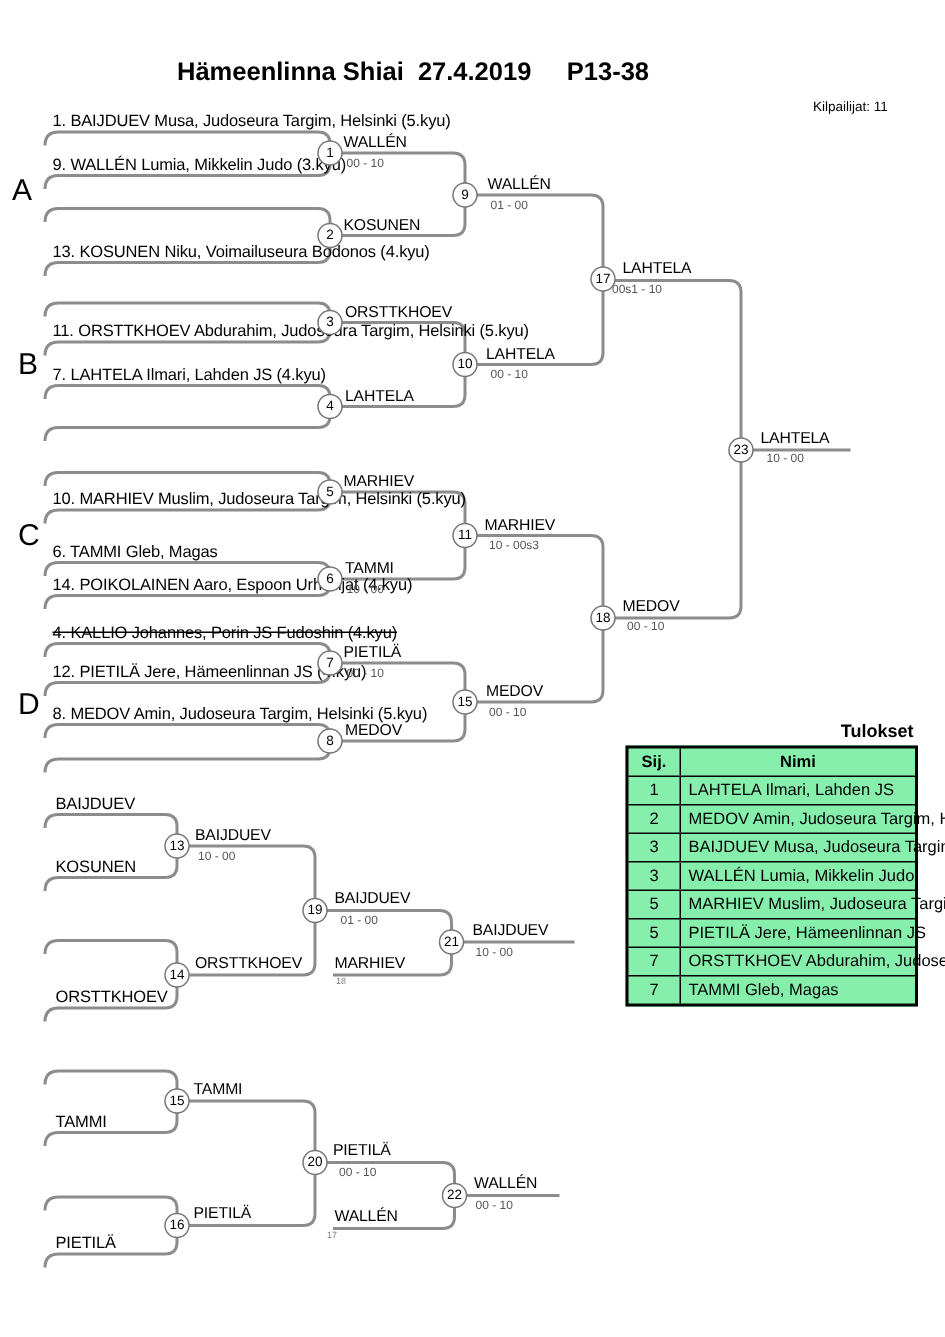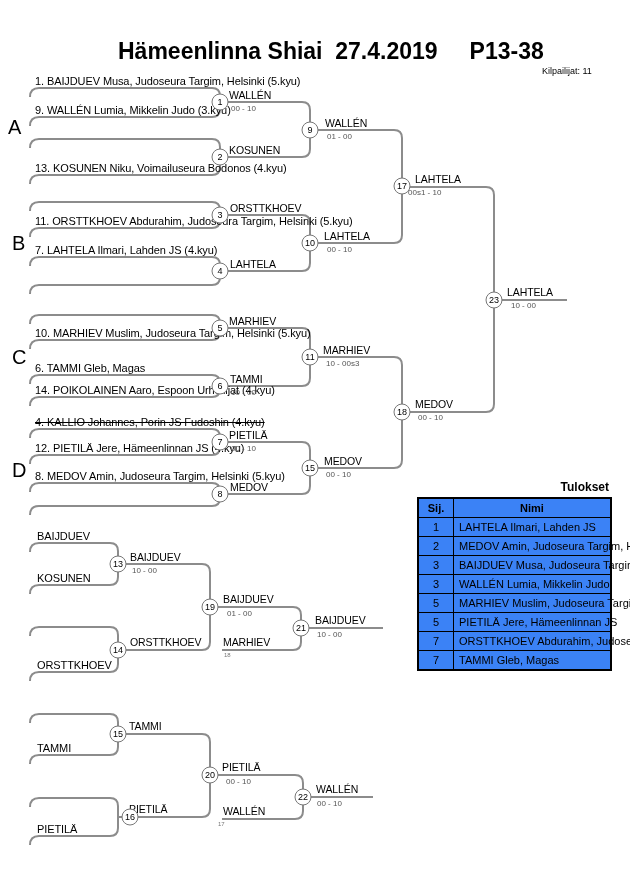--- a/index.html
+++ b/index.html
@@ -1,32 +1,32 @@
 <!DOCTYPE html>
 <html><head>
 <meta charset="utf-8">
 <style>
   html,body{margin:0;padding:0;background:#fff;}
   .page{position:relative;width:630px;height:891px;background:#fff;overflow:hidden;
         font-family:"Liberation Sans",sans-serif;color:#000;}
   .page svg{position:absolute;left:0;top:0;}
-  .title{position:absolute;left:118px;top:38px;font-size:23px;font-weight:bold;white-space:pre;}
+  .title{position:absolute;left:118px;top:38px;font-size:17px;font-weight:bold;white-space:pre;}
   .kilp{position:absolute;left:542px;top:66px;font-size:9px;}
   .pool{position:absolute;font-size:20px;}
   .entry{position:absolute;font-size:11px;letter-spacing:-0.1px;white-space:nowrap;}
   .strike{text-decoration:line-through;}
   .win{position:absolute;font-size:10.5px;letter-spacing:-0.1px;white-space:nowrap;}
   .score{position:absolute;font-size:8px;color:#555;white-space:nowrap;}
   .ref{position:absolute;font-size:6px;color:#777;}
   .circle{position:absolute;width:15px;height:15px;border:1px solid #777;border-radius:50%;
           background:#fff;font-size:9px;line-height:15px;text-align:center;
           transform:translate(-50%,-50%);z-index:2;}
   .tbl-title{position:absolute;left:417px;top:480px;width:192px;text-align:right;
              font-size:12px;font-weight:bold;}
-  .tbl{position:absolute;left:417px;top:497px;width:191px;border:2px solid #000;background:#3b82f6;}
+  .tbl{position:absolute;left:417px;top:497px;width:191px;border:2px solid #000;background:#86efac;}
   .trow{display:flex;height:18px;line-height:18px;border-top:1px solid #000;}
   .trow:first-child{border-top:none;}
   .tc1{width:34px;flex:0 0 34px;border-right:1px solid #000;text-align:center;font-size:11px;}
   .tc2{flex:1;padding-left:5px;font-size:11px;white-space:nowrap;overflow:visible;}
   .thead .tc1,.thead .tc2{font-weight:bold;}
   .thead .tc2{padding-left:0;text-align:center;}
 </style>
 </head>
 <body>
 
@@ -113,21 +113,21 @@
   <div class="circle" style="left:310px;top:357px;">11</div>
   <div class="circle" style="left:310px;top:468px;">15</div>
   <div class="circle" style="left:402px;top:186px;">17</div>
   <div class="circle" style="left:402px;top:412px;">18</div>
   <div class="circle" style="left:494px;top:300px;">23</div>
   <div class="circle" style="left:118px;top:564px;">13</div>
   <div class="circle" style="left:118px;top:650px;">14</div>
   <div class="circle" style="left:210px;top:607px;">19</div>
   <div class="circle" style="left:301px;top:628px;">21</div>
   <div class="circle" style="left:118px;top:734px;">15</div>
-  <div class="circle" style="left:118px;top:817px;margin-left:12px;">16</div>
+  <div class="circle" style="left:118px;top:817px;">16</div>
   <div class="circle" style="left:210px;top:775px;">20</div>
   <div class="circle" style="left:303px;top:797px;">22</div>
 
   <div class="win" style="left:229px;top:89px;">WALLÉN</div>
   <div class="score" style="left:231px;top:104px;">00 - 10</div>
   <div class="win" style="left:229px;top:144px;">KOSUNEN</div>
   <div class="win" style="left:230px;top:202px;">ORSTTKHOEV</div>
   <div class="win" style="left:230px;top:258px;">LAHTELA</div>
   <div class="win" style="left:229px;top:315px;">MARHIEV</div>
   <div class="win" style="left:230px;top:373px;">TAMMI</div>

